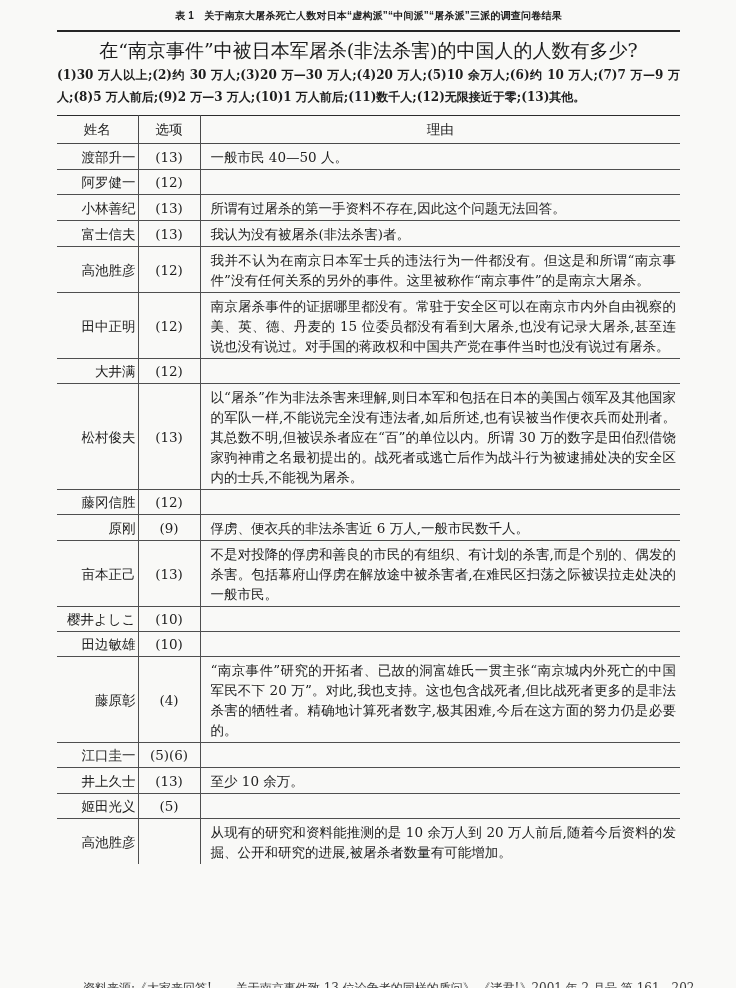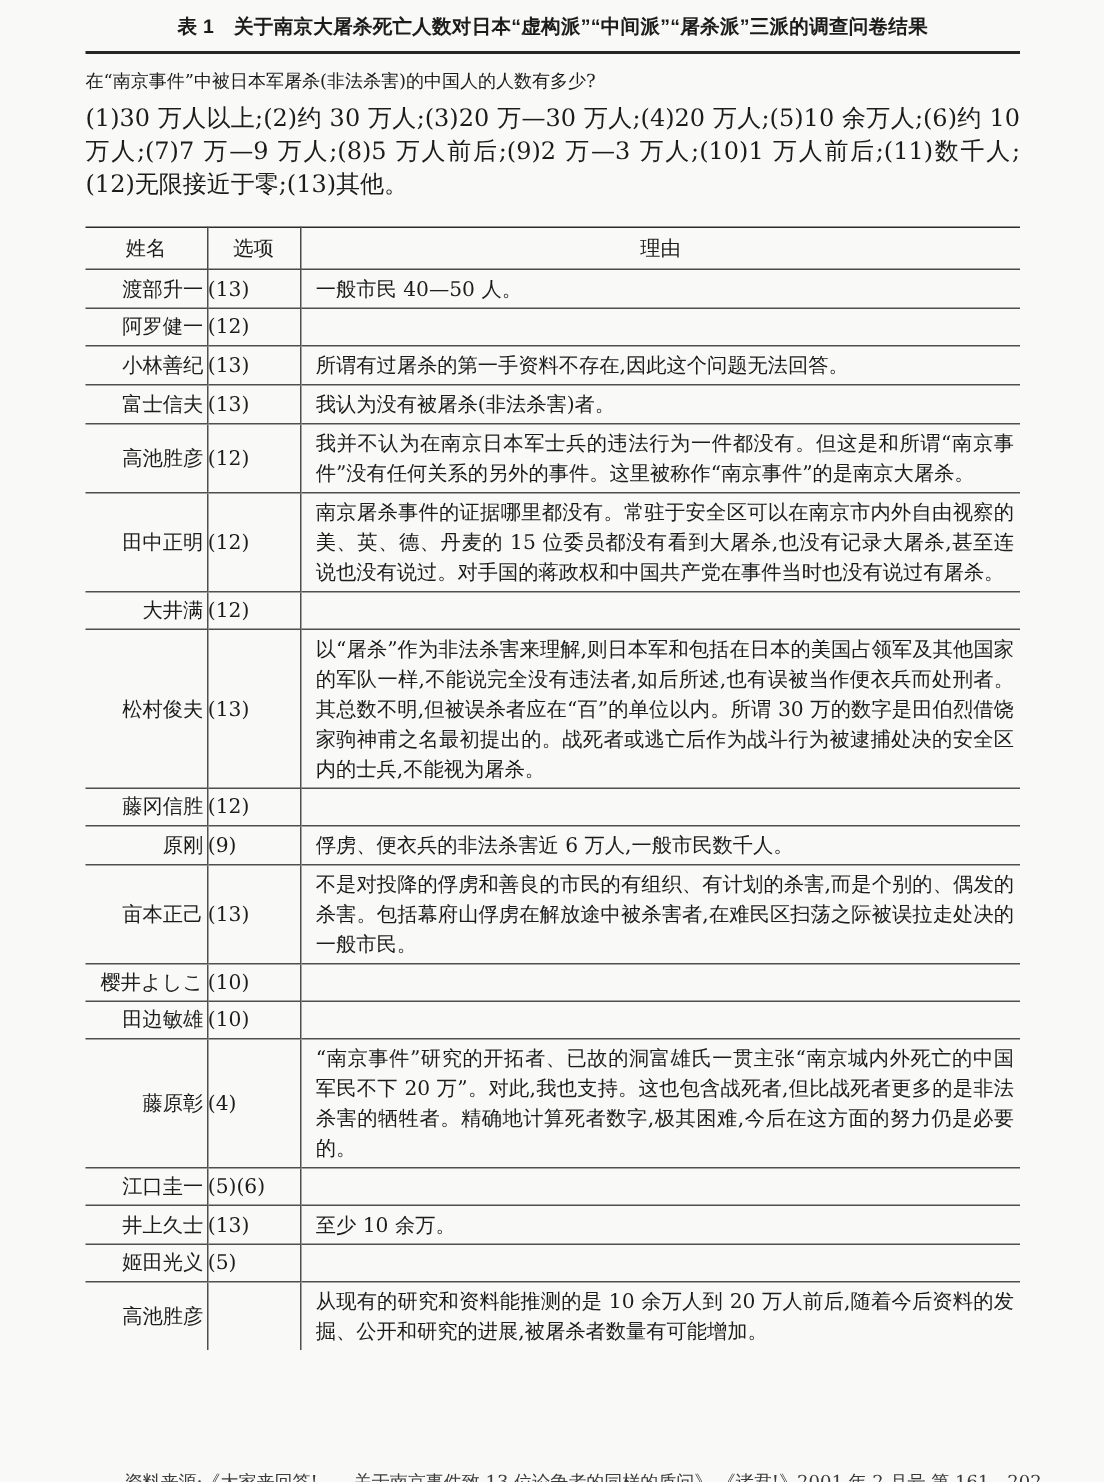--- a/index.html
+++ b/index.html
@@ -11,66 +11,66 @@
     background:#f9f9f7;
     overflow:hidden;
     color:#1c1c1c;
     font-family:"DejaVu Serif","Liberation Serif",serif;
   }
   .inner { margin:0 56px 0 57px; }
 
   .caption {
     font-family:"Liberation Sans","DejaVu Sans",sans-serif;
     font-weight:700;
-    font-size:13px;
+    font-size:10px;
     text-align:center;
     padding:9px 0 7px 0;
     letter-spacing:0.2px;
   }
   .rule-thick { border-top:2px solid #262626; height:0; }
 
   .question {
-    font-size:12px;
-    text-align:left;
+    font-size:19px;
+    text-align:center;
     padding:8px 0 1px 0;
     line-height:21px;
   }
   .options {
-    font-size:16px;
+    font-size:12px;
     line-height:22px;
     text-align:justify;
     padding:2px 0 7px 0;
+    font-weight:bold;
   }
 
   table.survey {
     width:100%;
     border-collapse:collapse;
     table-layout:fixed;
-    margin-top:10px;
   }
   table.survey col.c1 { width:81px; }
   table.survey col.c2 { width:62px; }
   table.survey th {
     font-weight:400;
     font-size:13.5px;
     text-align:center;
     padding:5px 0 4px 0;
     border-top:1.5px solid #2c2c2c;
     border-bottom:1px solid #4a4a4a;
   }
   table.survey td {
     border-top:1px solid #4f4f4f;
     vertical-align:middle;
     font-size:13.5px;
   }
   table.survey tr td:first-child { border-top:1px solid #4f4f4f; }
   table.survey thead th:nth-child(1),
   table.survey thead th:nth-child(2) { border-right:1px solid #4a4a4a; }
   td.c-name  { text-align:right; padding:2px 2px; line-height:20px; }
-  td.c-opt   { text-align:left; padding:2px 0; line-height:20px;
+  td.c-opt   { text-align:center; padding:2px 0; line-height:20px;
                border-left:1px solid #4f4f4f; border-right:1px solid #4f4f4f; }
   td.c-reason{ text-align:justify; padding:2.5px 4px 2.5px 10px; line-height:20px; }
 
   .footnote-clip {
     position:absolute;
     left:83px; right:40px; bottom:0;
     height:6px;
     overflow:hidden;
     font-size:12px;
     line-height:13px;

